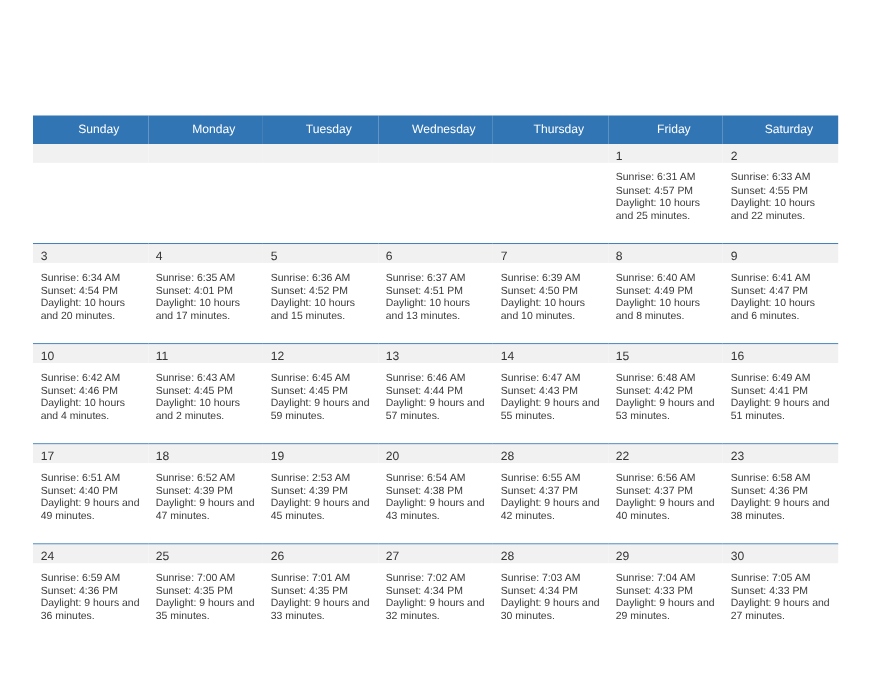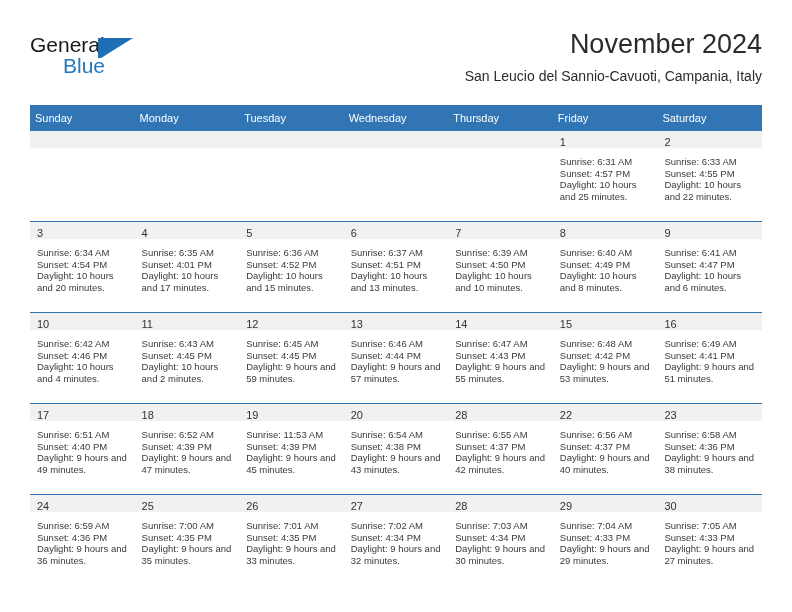--- a/index.html
+++ b/index.html
@@ -101,22 +101,22 @@
   table.cal {
     width: 732px;
     border-collapse: collapse;
     table-layout: fixed;
   }
   table.cal th {
     background: #3175b4;
     color: #ffffff;
     font-size: 11px;
     font-weight: normal;
-    text-align: left;
-    padding: 6px 0 6px 5px;
+    text-align: center;
+    padding: 6px 0 6px 15px;
     height: 14px;
     vertical-align: middle;
   }
   table.cal td {
     vertical-align: top;
     padding: 0;
     border-top: 1px solid #3175b4;
     height: 90px;
     box-sizing: border-box;
   }
@@ -153,35 +153,20 @@
   }
   .detail .wrap2 {
     white-space: normal;
   }
 </style>
 </head>
 <body>
 
 <div class="page">
 
-  <div class="header">
-
-    <div class="logo">
-      <span class="logo-general">General</span>
-      <span class="logo-bar"></span>
-      <span class="logo-tri"></span>
-      <span class="logo-blue">Blue</span>
-    </div>
-
-    <div class="title-block">
-      <div class="cal-title">November 2024</div>
-      <div class="cal-subtitle">San Leucio del Sannio-Cavuoti, Campania, Italy</div>
-    </div>
-
-  </div>
 
   <div class="cal-wrap">
     <table class="cal">
       <thead>
         <tr>
           <th>Sunday</th>
           <th>Monday</th>
           <th>Tuesday</th>
           <th>Wednesday</th>
           <th>Thursday</th>
@@ -399,21 +384,21 @@
                   <div>Sunrise: 6:52 AM</div>
                   <div>Sunset: 4:39 PM</div>
                   <div class="wrap2">Daylight: 9 hours and 47 minutes.</div>
                 </div>
               </div>
             </td>
             <td>
               <div class="cell">
                 <div class="daynum-band"><span class="daynum">19</span></div>
                 <div class="detail">
-                  <div>Sunrise: 11:53 AM</div>
+                  <div>Sunrise: 2:53 AM</div>
                   <div>Sunset: 4:39 PM</div>
                   <div class="wrap2">Daylight: 9 hours and 45 minutes.</div>
                 </div>
               </div>
             </td>
             <td>
               <div class="cell">
                 <div class="daynum-band"><span class="daynum">20</span></div>
                 <div class="detail">
                   <div>Sunrise: 6:54 AM</div>

